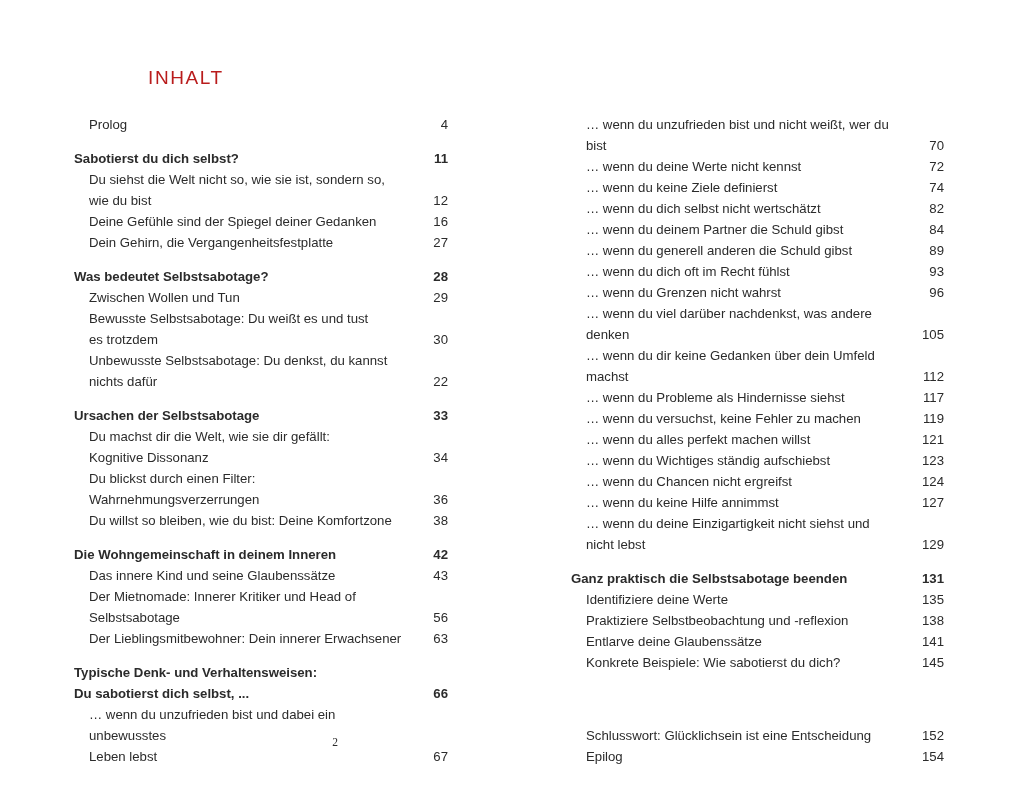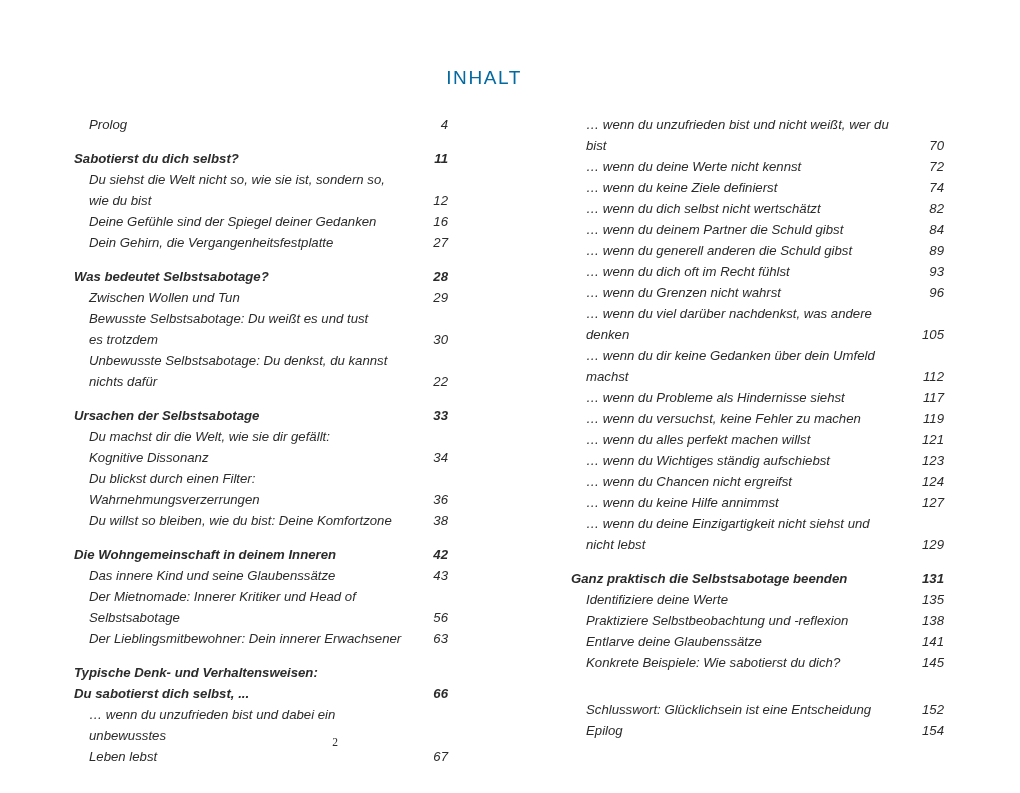--- a/index.html
+++ b/index.html
@@ -20,42 +20,41 @@
     width: 1020px;
     height: 793px;
   }
 
   
   .toc-title {
     position: absolute;
     left: 74px;
     top: 67px;
     width: 374px;
-    text-align: right;
+    text-align: left;
     font-size: 19px;
     font-weight: 400;
     letter-spacing: 1.6px;
-    color: #0369a1;
+    color: #b91c1c;
   }
 
   
   .page {
     position: absolute;
     top: 0;
     height: 793px;
   }
   .page-left  { left: 74px;  width: 374px; }
   .page-right { left: 571px; width: 373px; }
 
   .entries {
     position: absolute;
     top: 0;
     left: 0;
     right: 0;
-    font-style: italic;
   }
   .page-left  .entries { top: 114px; }
   .page-right .entries { top: 114px; }
 
   
   .entry {
     display: flex;
     align-items: flex-end;
     justify-content: space-between;
     line-height: 21px;
@@ -80,21 +79,21 @@
     font-weight: bold;
     padding-left: 0;
     gap: 12px;
   }
   
   .entry.level-sub {
     font-weight: normal;
     padding-left: 15px;
   }
   .gap-md { margin-top: 13px; }
-  .gap-lg { margin-top: 26px; align-items: center; }
+  .gap-lg { margin-top: 52px; align-items: center; }
 
   
   .folio {
     position: absolute;
     top: 736px;
     width: 374px;
     text-align: center;
     font-size: 11.5px;
     font-family: "Liberation Serif", serif;
     color: #2b2b2b;

